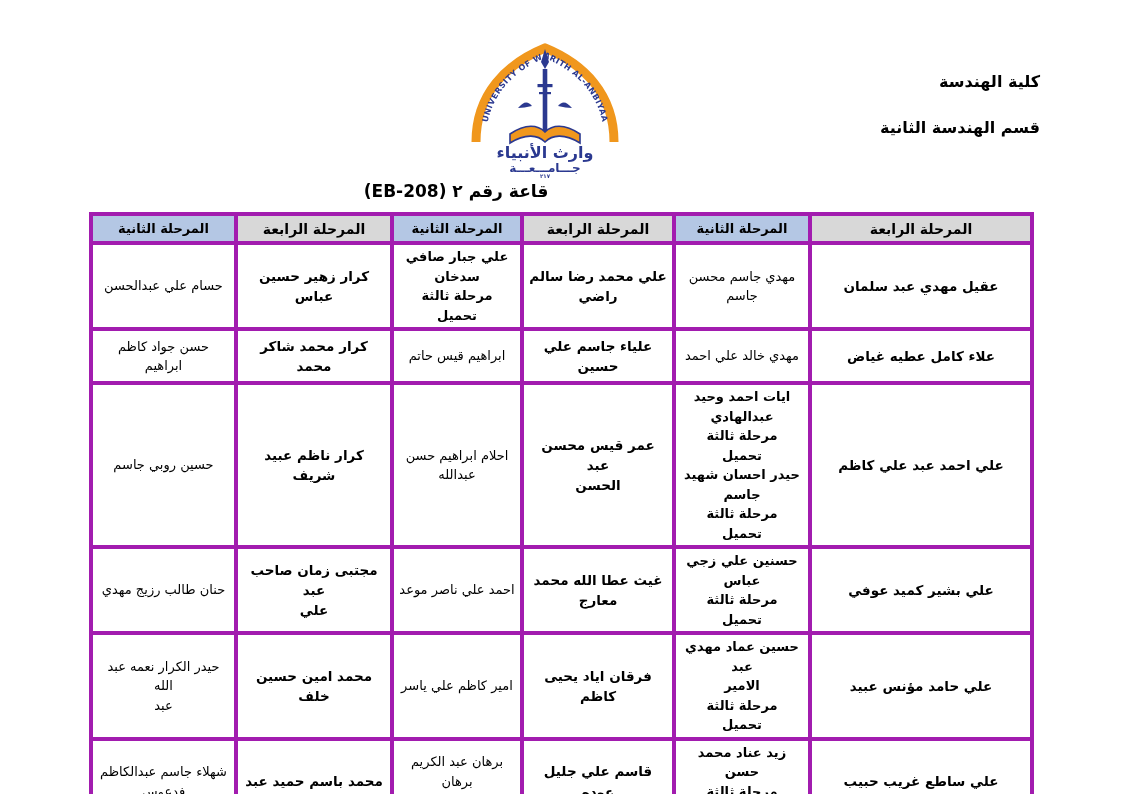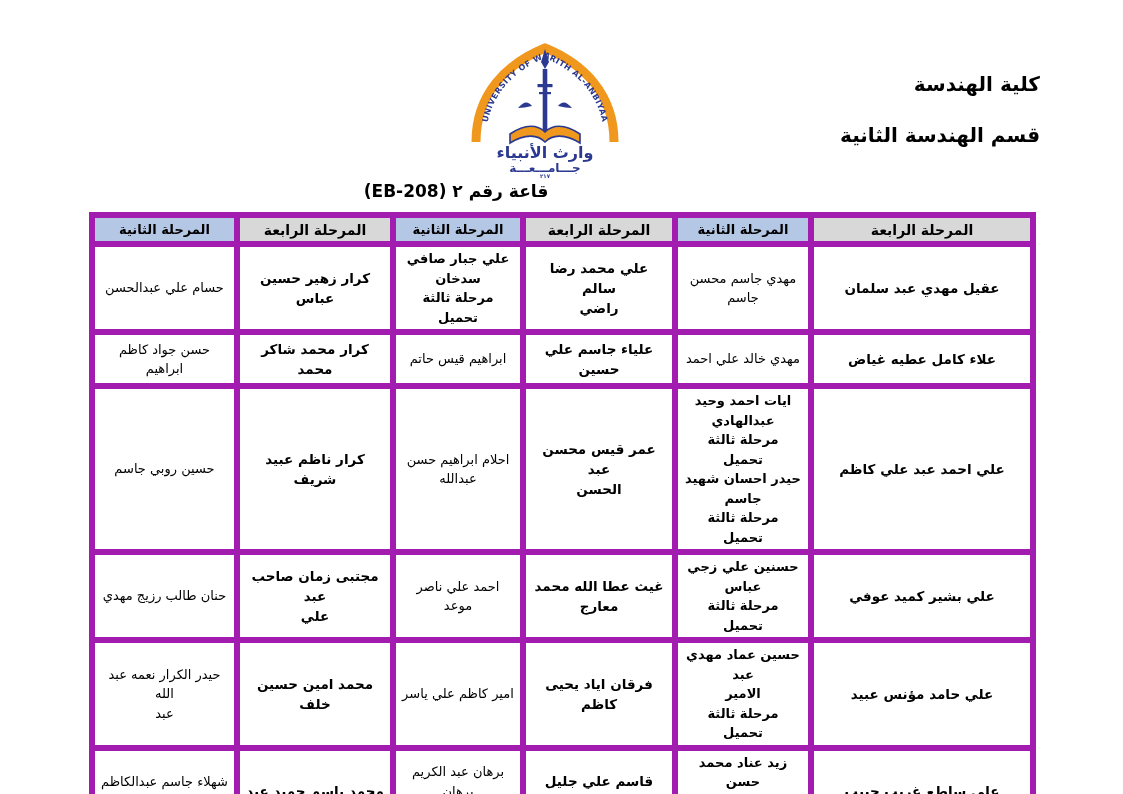--- a/index.html
+++ b/index.html
@@ -3,35 +3,35 @@
 <meta charset="utf-8">
 <style>
   * { margin:0; padding:0; box-sizing:border-box; }
   html,body { background:#fff; }
   body {
     width:1123px; height:794px; position:relative; overflow:hidden;
     font-family:"DejaVu Sans", sans-serif; color:#000;
   }
   .faculty-header {
     position:absolute; top:72px; right:83px;
-    direction:rtl; font-weight:bold; font-size:20px;
+    direction:rtl; font-weight:bold; font-size:16px;
   }
   .faculty-header .line { margin-bottom:27px; }
   .logo-box { position:absolute; left:458px; top:42px; width:175px; height:136px; }
   .hall-title {
     position:absolute; top:181px; left:0; width:912px;
     text-align:center; direction:rtl; font-weight:bold; font-size:17px;
   }
   table.roster {
     position:absolute; left:89px; top:212px;
     border-collapse:collapse; table-layout:fixed; width:941px;
     direction:ltr;
   }
   table.roster th, table.roster td {
-    border:6px solid #a21caf; text-align:center; vertical-align:middle;
+    border:4px solid #a21caf; text-align:center; vertical-align:middle;
     direction:rtl; padding:2px 5px; overflow:hidden;
   }
   table.roster thead tr { height:29px; }
   th.hdr-blue { background:#b4c7e4; font-size:13px; font-weight:bold; }
   th.hdr-gray { background:#d8d8d8; font-size:14px; font-weight:bold; }
   td { font-size:13px; font-weight:normal; line-height:1.5; white-space:pre-line; background:#fff; }
   td.stage4 { font-weight:bold; font-size:13.5px; }
   td.small { font-size:13px; line-height:1.5;font-weight:bold; }
   .logo-en { font-size:8px; font-weight:bold; letter-spacing:0.5px; fill:#2b3990; }
   .logo-ar1 { font-size:16px; font-weight:bold; fill:#2b3990; }

